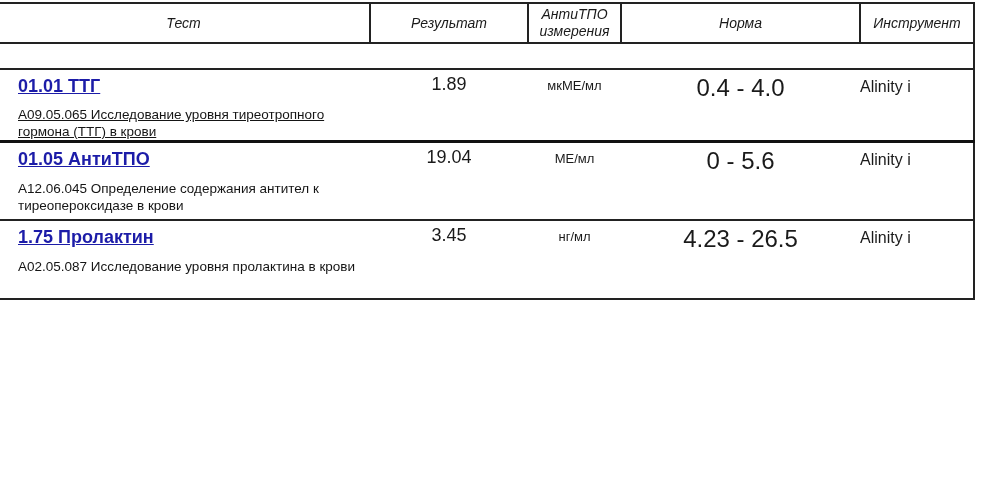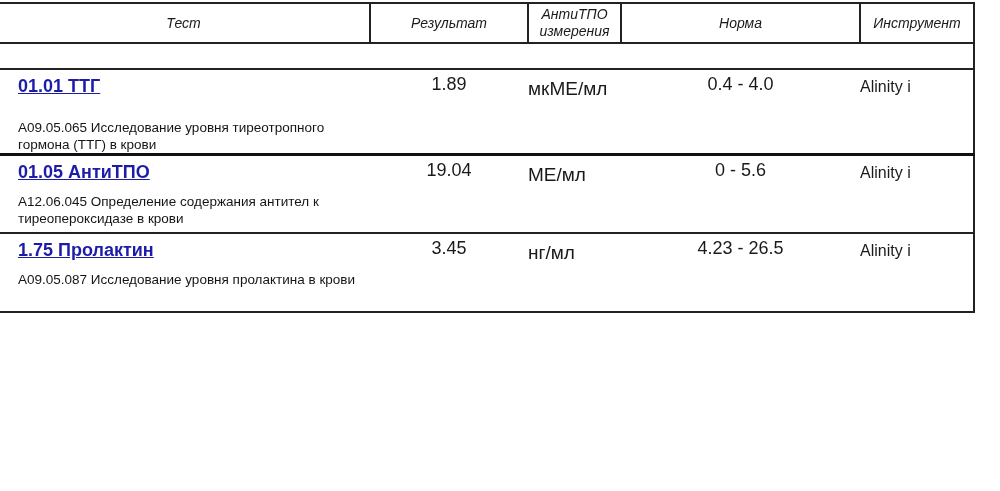--- a/index.html
+++ b/index.html
@@ -71,36 +71,37 @@
       text-decoration: underline;
       cursor: pointer;
     }
     .test-desc {
       margin: 10px 0 0 20px;
       font-size: 13.5px;
       line-height: 17px;
       width: 350px;
       color: #151515;
     }
-    .data-row.r0 .test-desc { margin-top: 22px; }
+    .data-row.r0 .test-desc { margin-top: 9px; text-decoration: underline; }
 
     .result-val {
       text-align: center;
       font-size: 18px;
       margin-top: 4px;
       color: #1a1a1a;
     }
     .unit-val {
-      font-size: 19px;
+      text-align: center;
+      font-size: 13px;
       margin-top: 8px;
       color: #1a1a1a;
     }
     .norm-val {
       text-align: center;
-      font-size: 18px;
+      font-size: 24px;
       margin-top: 4px;
       color: #1a1a1a;
     }
     .instr-val {
       font-size: 16px;
       margin: 8px 0 0 0;
       padding-left: 0;
       color: #1a1a1a;
     }
   </style>
@@ -163,21 +164,21 @@
         <div class="norm-val">0 - 5.6</div>
       </td>
       <td class="cell-instr">
         <div class="instr-val">Alinity i</div>
       </td>
     </tr>
 
     <tr class="data-row r2">
       <td class="cell-test">
         <a class="test-link">1.75 Пролактин</a>
-        <div class="test-desc">A09.05.087 Исследование уровня пролактина в крови</div>
+        <div class="test-desc">A02.05.087 Исследование уровня пролактина в крови</div>
       </td>
       <td class="cell-result">
         <div class="result-val">3.45</div>
       </td>
       <td class="cell-unit">
         <div class="unit-val">нг/мл</div>
       </td>
       <td class="cell-norm">
         <div class="norm-val">4.23 - 26.5</div>
       </td>

